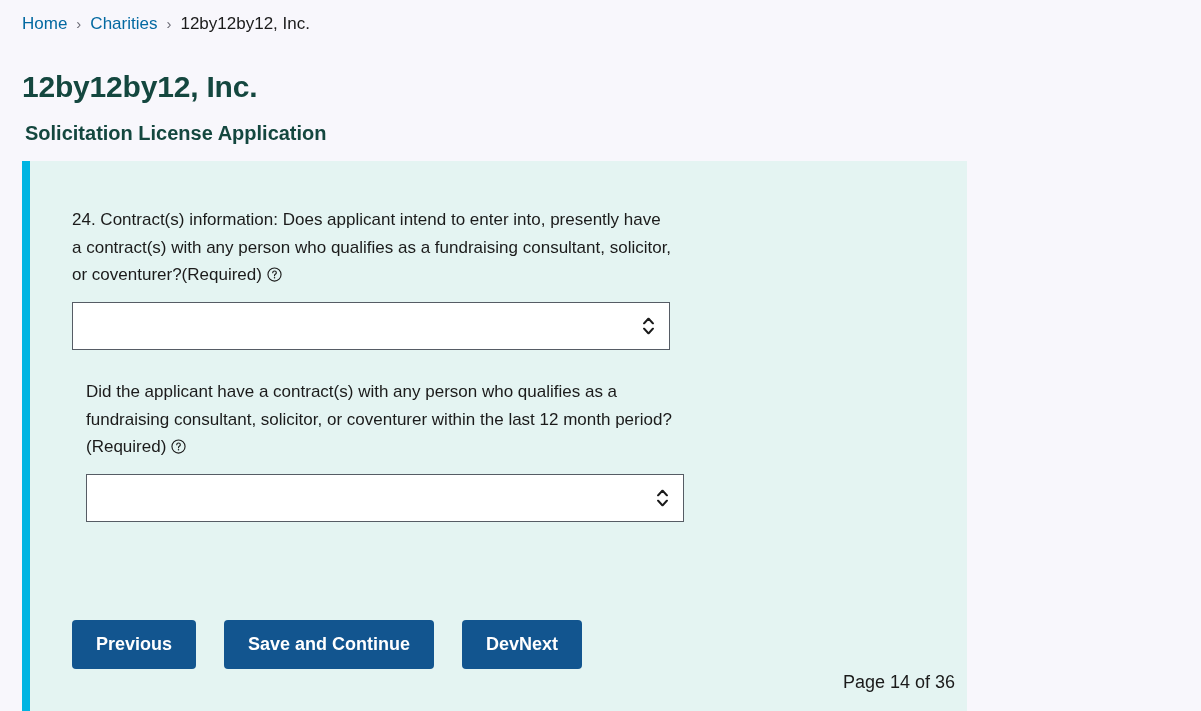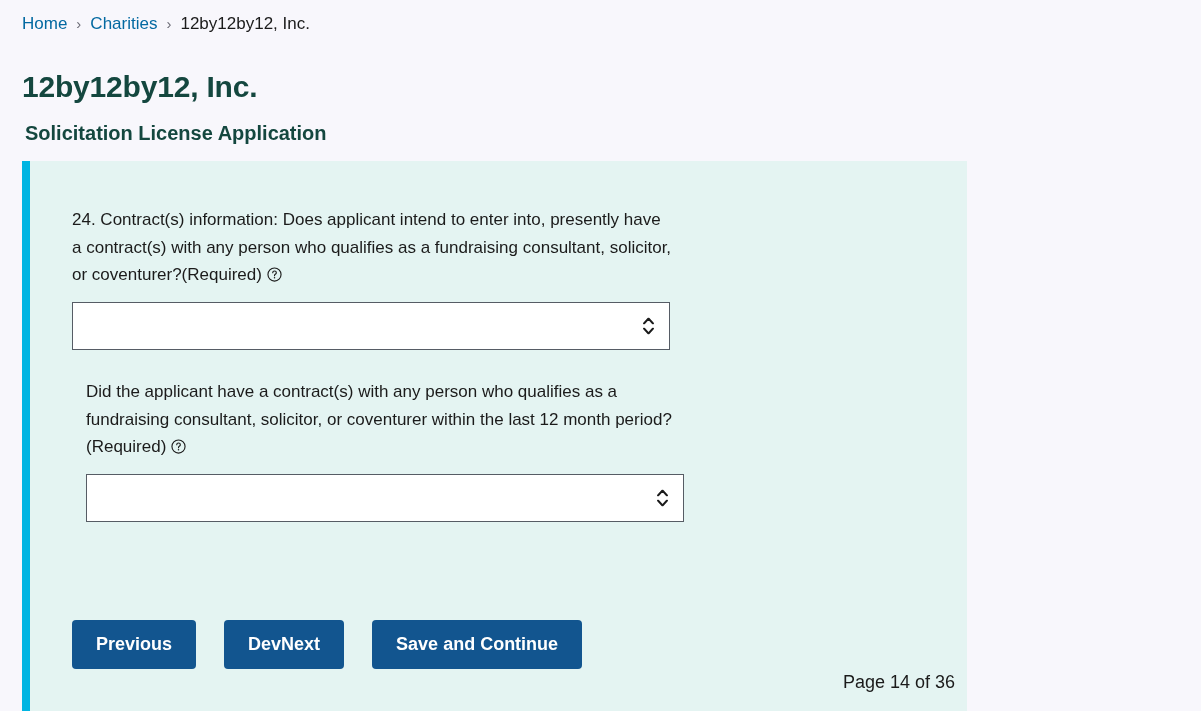--- a/index.html
+++ b/index.html
@@ -235,20 +235,20 @@
             </svg>
           <svg width="11" height="7" viewBox="0 0 11 7">
               <path d="M1 1 L5.5 6 L10 1" fill="none" stroke="#1b1b1b" stroke-width="1.9" stroke-linecap="round" stroke-linejoin="round"></path>
             </svg>
         </span>
       </div>
     </div>
 
     <div class="button-row">
       <button class="btn">Previous</button>
+      <button class="btn">Save and Continue</button>
       <button class="btn">DevNext</button>
-      <button class="btn">Save and Continue</button>
     </div>
 
     <div class="page-counter">Page 14 of 36</div>
 
   </section>
 </div>
 
 </body></html>

